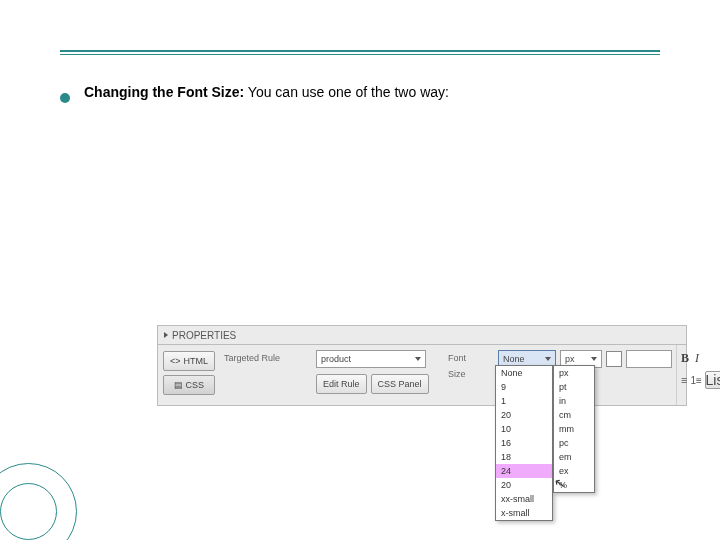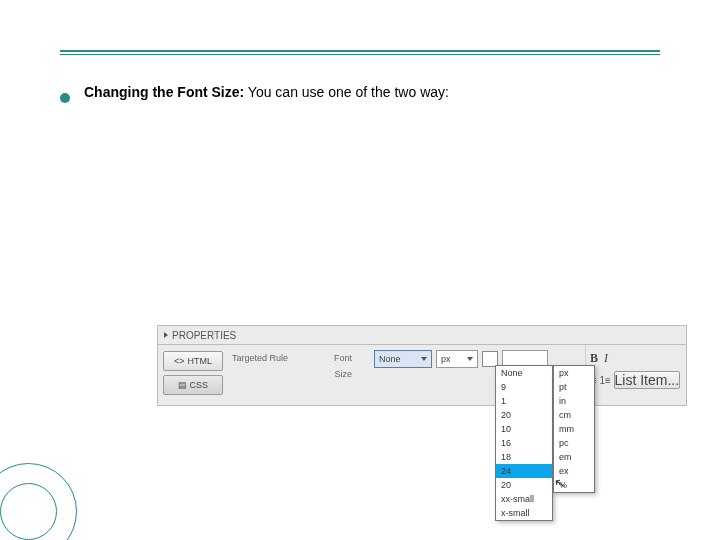--- a/index.html
+++ b/index.html
@@ -184,21 +184,21 @@
     border:1px solid #777;
     font-size:9px;
     color:#333;
     box-shadow: 2px 2px 4px rgba(0,0,0,0.25);
   }
   .size-dropdown div {
     padding:1px 5px;
     line-height:12px;
   }
   .size-dropdown .sel {
-    background:#0ea5e9;
+    background:#f0abfc;
   }
   
   .unit-dropdown {
     position:absolute;
     left: 396px;
     top: 40px;
     width: 40px;
     background:#fff;
     border:1px solid #777;
     font-size:9px;
@@ -269,21 +269,31 @@
         <div class="pill-btn" style="background:linear-gradient(#eaeaea,#d2d2d2);">
           <span style="margin-right:3px;">▤</span>
             <span>CSS</span>
         </div>
       </div>
       <div class="panel-mid">
         <div class="col" style="width:70px;padding-top:3px;">
           <div class="lbl">Targeted Rule</div>
           <div style="height:16px;"></div>
         </div>
-        <div class="col" style="width:28px;padding-top:3px;align-items:flex-end;">
+        <div class="col" style="width:110px;">
+          <div class="field" style="width:100px;">
+            <span>product</span>
+            <span class="chev-dn"></span>
+          </div>
+          <div style="display:flex;gap:4px;">
+            <div class="pill-btn" style="width:56px;">Edit Rule</div>
+            <div class="pill-btn" style="width:52px;">CSS Panel</div>
+          </div>
+        </div>
+        <div class="col" style="width:28px;padding-top:3px;">
           <div class="lbl">Font</div>
           <div class="lbl">Size</div>
         </div>
         <div class="col" style="flex:1;">
           <div style="display:flex;gap:4px;align-items:center;">
             <div class="field" style="width:48px;background:#d9e5f5;border-color:#5b7ba8;">
               <span>None</span>
               <span class="chev-dn"></span>
             </div>
             <div class="field" style="width:32px;">

